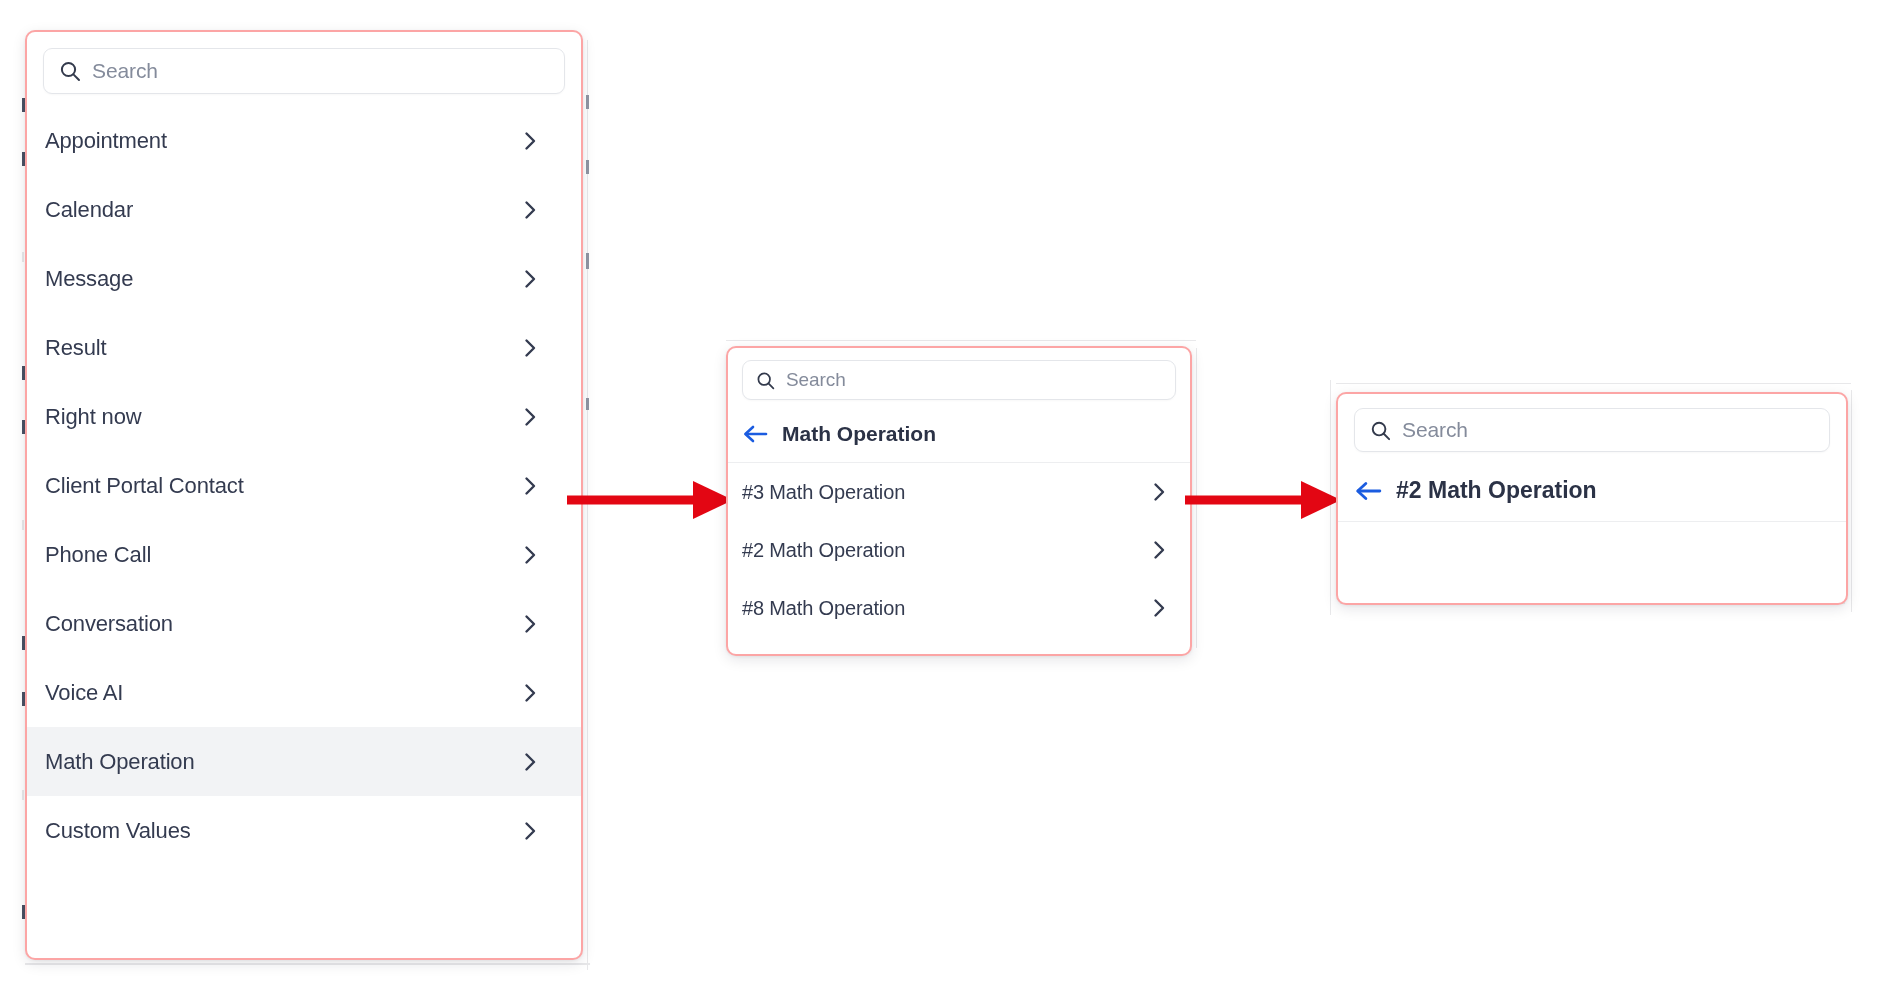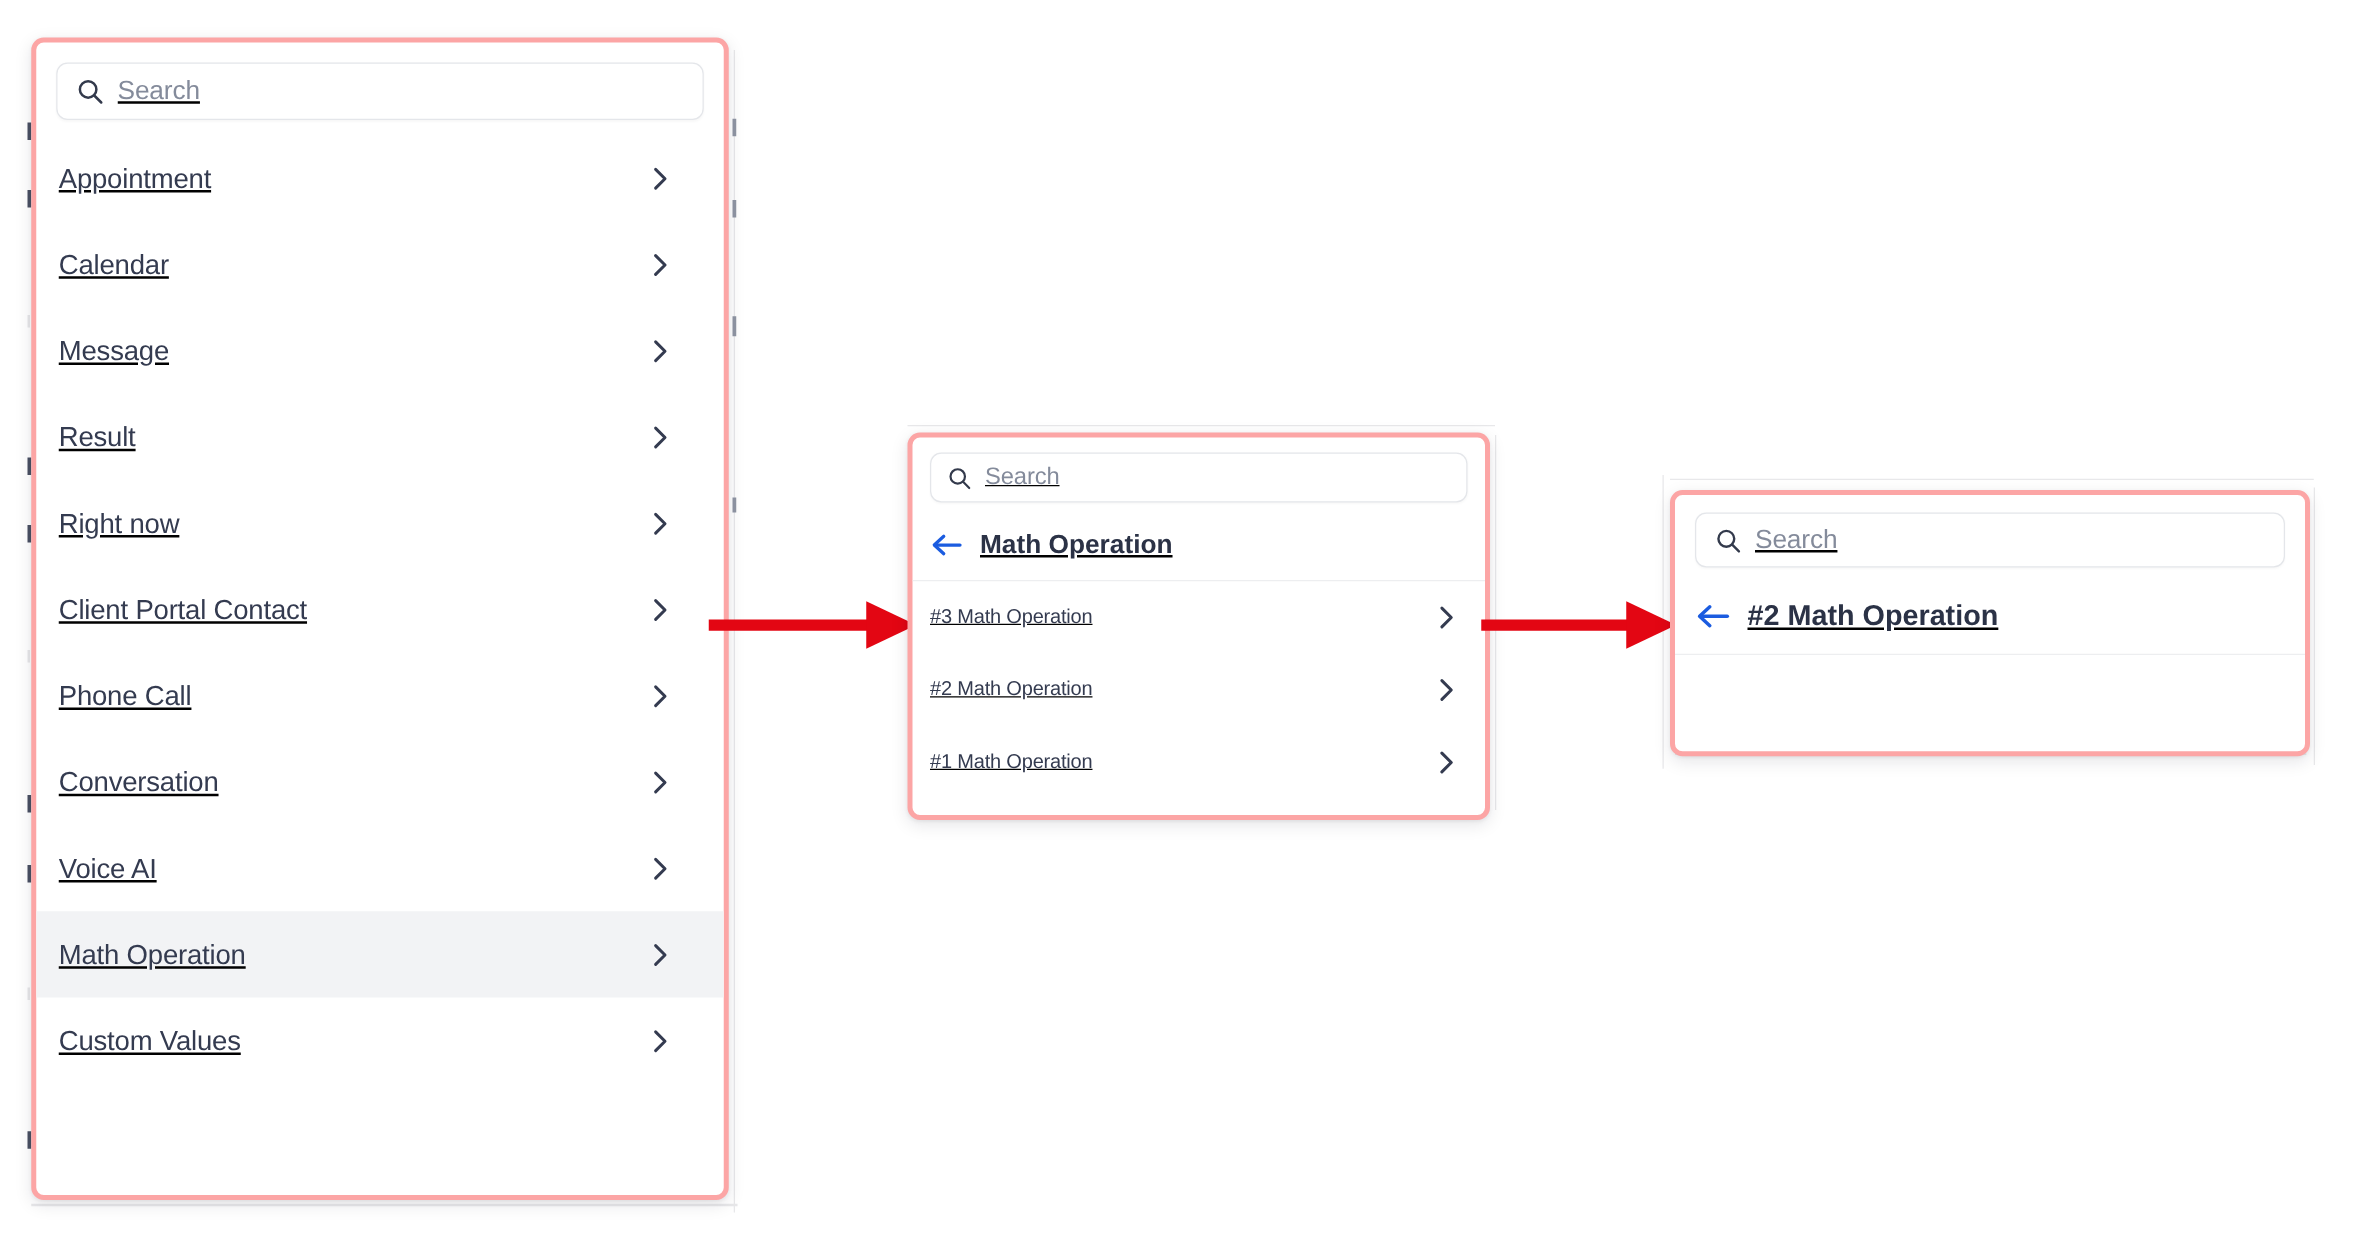--- a/index.html
+++ b/index.html
@@ -22,26 +22,25 @@
   
   .ghost-line {
     position: absolute;
     background: #e8e8ea;
   }
 
   
   .panel {
     position: absolute;
     background: #ffffff;
-    border: 4px solid #fca5a5;
+    border: 2px solid #fca5a5;
     border-radius: 10px;
     box-shadow: 0 4px 14px rgba(16, 24, 40, 0.10),
                 0 1px 3px rgba(16, 24, 40, 0.06);
     overflow: hidden;
-    text-decoration: underline;
   }
 
   
   .search-wrap {
     padding: 14px 14px 10px 14px;
   }
   .search-box {
     display: flex;
     align-items: center;
     gap: 10px;
@@ -84,21 +83,21 @@
   
   #panel-menu { left: 25px; top: 30px; width: 558px; height: 930px; }
   #panel-menu .row { height: 69px; padding: 0 40px 0 18px; }
   #panel-menu .search-wrap { padding: 16px 16px 12px 16px; }
 
   
   #panel-math { left: 726px; top: 346px; width: 466px; height: 310px; }
   #panel-math .search-wrap { padding: 12px 14px 6px 14px; }
   #panel-math .search-box { height: 40px; padding: 0 12px; }
   #panel-math .search-input { font-size: 19px; }
-  #panel-math .row { height: 58px; padding: 0 20px 0 14px; font-size: 16px; }
+  #panel-math .row { height: 58px; padding: 0 20px 0 14px; font-size: 20px; }
 
   
   #panel-op2 { left: 1336px; top: 392px; width: 512px; height: 213px; }
   #panel-op2 .search-wrap { padding: 14px 16px 8px 16px; }
   #panel-op2 .search-box { height: 44px; padding: 0 14px; }
   #panel-op2 .search-input { font-size: 21px; }
   #panel-op2 .row { height: 58px; padding: 0 20px 0 16px; font-size: 21px; }
 
   
   .back-header {
@@ -260,21 +259,21 @@
             <polyline points="7.5,3.5 15,11 7.5,18.5" stroke="#343b50" stroke-width="2.4" fill="none" stroke-linecap="round" stroke-linejoin="round"></polyline>
           </svg>
         </div>
         <div class="row">
           <span class="label">#2 Math Operation</span>
           <svg class="chev" width="22" height="22" viewBox="0 0 22 22" fill="none">
             <polyline points="7.5,3.5 15,11 7.5,18.5" stroke="#343b50" stroke-width="2.4" fill="none" stroke-linecap="round" stroke-linejoin="round"></polyline>
           </svg>
         </div>
         <div class="row">
-          <span class="label">#1 Math Operation</span>
+          <span class="label">#8 Math Operation</span>
           <svg class="chev" width="22" height="22" viewBox="0 0 22 22" fill="none">
             <polyline points="7.5,3.5 15,11 7.5,18.5" stroke="#343b50" stroke-width="2.4" fill="none" stroke-linecap="round" stroke-linejoin="round"></polyline>
           </svg>
         </div>
       </div>
   </div>
 
   <svg class="flow-arrow" style="left:1183px; top:477px;" width="160" height="46" viewBox="0 0 160 46">
     <line x1="2" y1="23" x2="124" y2="23" stroke="#e30613" stroke-width="9"></line>
     <polygon points="118,4 158,23 118,42" fill="#e30613"></polygon>

